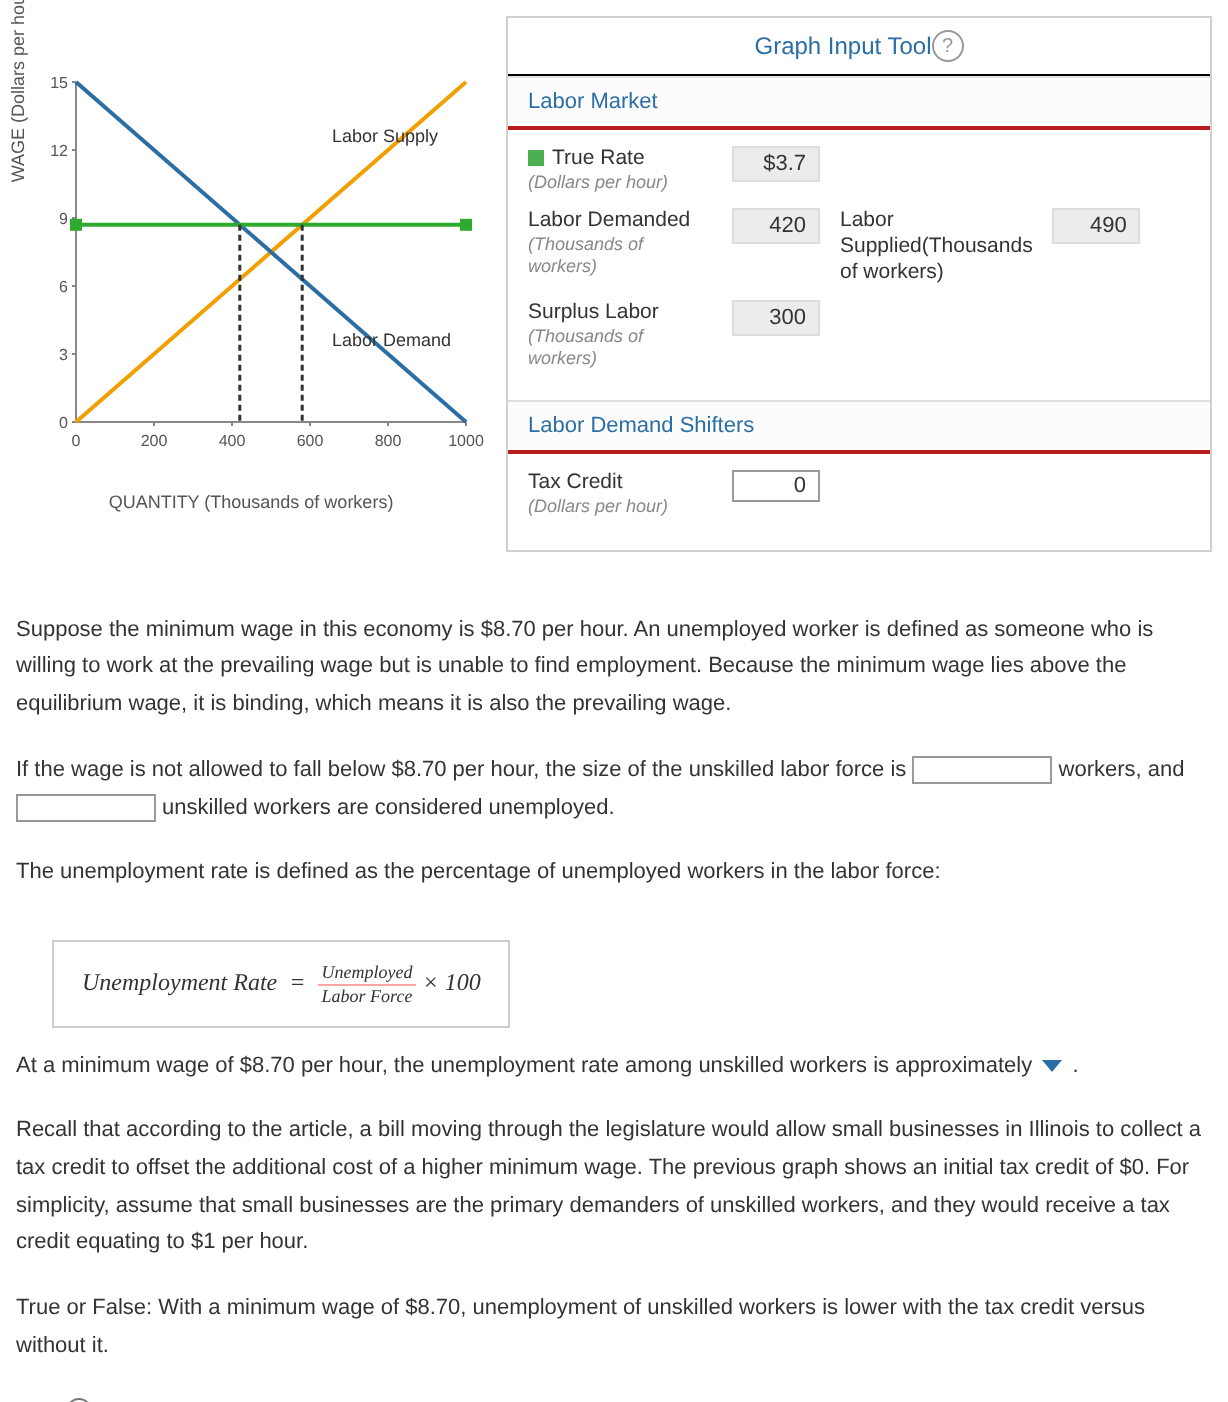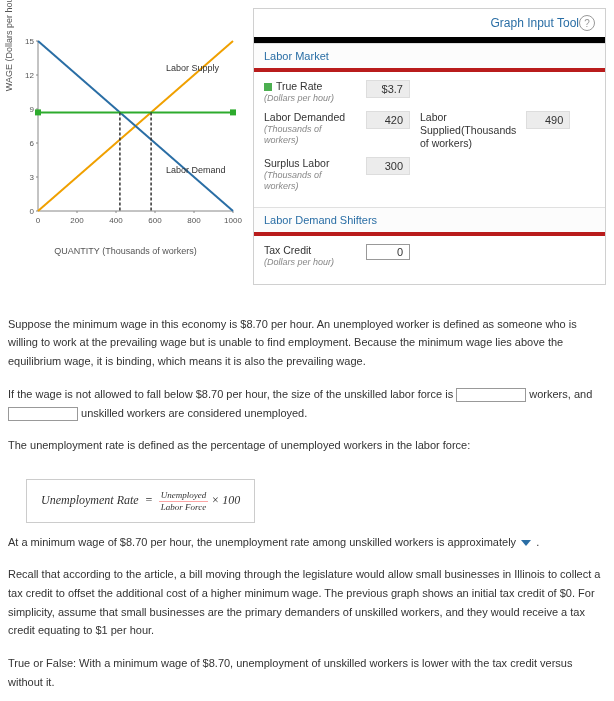--- a/index.html
+++ b/index.html
@@ -1,23 +1,23 @@
 <!DOCTYPE html>
 <html><head>
 <meta charset="utf-8">
 <style>
   * { box-sizing: border-box; }
   body { font-family: Arial, Helvetica, sans-serif; font-size: 11px; color: #333; margin: 0; padding: 8px; width: 614px; }
   .top { display: flex; gap: 10px; }
   .graph-area { width: 235px; padding-top: 28px; }
   .graph-box { position: relative; width: 235px; height: 210px; }
   .panel { flex: 1; border: 1px solid #d0d0d0; }
-  .panel-title { padding: 6px 10px; color: #2a6ea5; font-size: 12px; border-bottom: 6px solid #000000; display: flex; justify-content: flex-end; align-items: center; }
+  .panel-title { padding: 6px 10px; color: #2a6ea5; font-size: 12px; border-bottom: 1px solid #000000; display: flex; justify-content: center; align-items: center; }
   .help-icon { width: 16px; height: 16px; border-radius: 50%; border: 1px solid #999; color: #999; font-size: 10px; display: flex; align-items: center; justify-content: center; cursor: pointer; }
-  .section-h { padding: 6px 10px; color: #2a6ea5; font-size: 11px; border-top: 1px solid #e0e0e0; border-bottom: 4px solid #b91c1c; background: #fcfcfc; }
+  .section-h { padding: 6px 10px; color: #2a6ea5; font-size: 11px; border-top: 1px solid #e0e0e0; border-bottom: 2px solid #b91c1c; background: #fcfcfc; }
   .section-body { padding: 8px 10px; }
   .row { display: flex; align-items: flex-start; margin-bottom: 8px; gap: 10px; }
   .lbl { flex: 0 0 92px; font-size: 10.5px; line-height: 1.2; }
   .lbl .sub { color: #888; font-style: italic; font-size: 9px; display: block; }
   .valbox { background: #ececec; min-width: 44px; padding: 2px 6px; text-align: right; font-size: 11px; border: 1px solid #ddd; }
   .lbl2 { flex: 0 0 70px; font-size: 10.5px; line-height: 1.2; }
   .inputbox { border: 1px solid #999; min-width: 44px; padding: 1px 6px; text-align: right; font-size: 11px; background: #fff; }
   .sq { width: 8px; height: 8px; background: #4caf50; display: inline-block; margin-right: 4px; vertical-align: middle; }
   .svg-chart { display: block; }
   .axis-label-y { position: absolute; left: -4px; top: 50%; transform: rotate(-90deg) translateX(50%); transform-origin: left top; font-size: 9px; color: #555; white-space: nowrap; }

